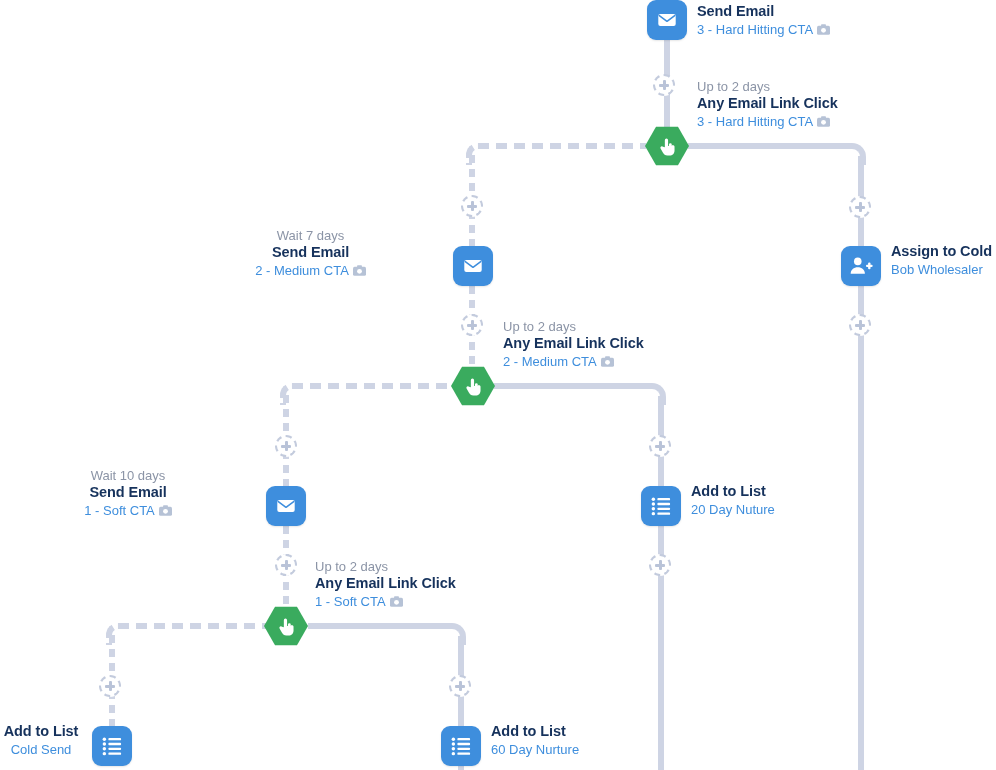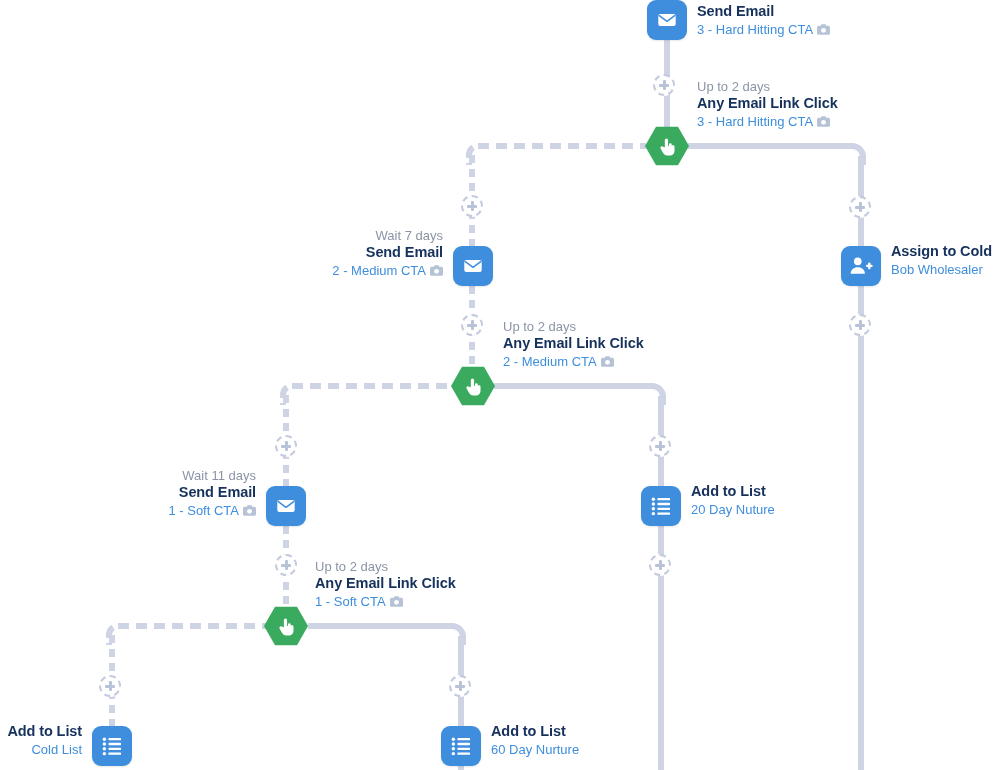--- a/index.html
+++ b/index.html
@@ -127,21 +127,21 @@
     align-items: center;
     justify-content: center;
   }
 
   
   .label {
     position: absolute;
     line-height: 1.16;
     white-space: nowrap;
   }
-  .label.right-align { text-align: right; }
+  .label.right-align { text-align: center; }
   .label .l-pre {
     font-size: 13px;
     color: #8b94a6;
     display: block;
     margin-bottom: 1px;
   }
   .label .l-title {
     font-size: 14.5px;
     font-weight: bold;
     color: #16325c;
@@ -315,21 +315,21 @@
 
   <div class="node-icon" style="left:266px; top:486px;">
     <span>
       <svg width="22" height="22" viewBox="0 0 24 24">
           <rect x="2.5" y="5.5" width="19" height="13" rx="2.2" fill="#ffffff"></rect>
           <path d="M3.6 7.2 L12 13.4 L20.4 7.2" fill="none" stroke="#3e8edd" stroke-width="1.7" stroke-linecap="round" stroke-linejoin="round"></path>
         </svg>
     </span>
   </div>
   <div class="label right-align" style="left:0px; top:468px; width:256px;">
-    <span class="l-pre">Wait 11 days</span>
+    <span class="l-pre">Wait 10 days</span>
     <span class="l-title">Send Email</span>
     <span class="l-sub">1 - Soft CTA</span><span class="cam"><svg width="13" height="11" viewBox="0 0 16 13">
           <rect x="0" y="2" width="16" height="11" rx="2" fill="#b6c2d6"></rect>
           <rect x="5" y="0" width="6" height="3" rx="1" fill="#b6c2d6"></rect>
           <circle cx="8" cy="7.5" r="3" fill="#ffffff"></circle>
         </svg></span>
   </div>
 
   <div class="hex" style="left:264px; top:606px;">
     <div class="hex-shape"></div>
@@ -358,21 +358,21 @@
           <rect x="8" y="18.1" width="14" height="2.6" rx="1" fill="#ffffff"></rect>
           <circle cx="3.6" cy="3.5" r="1.9" fill="#ffffff"></circle>
           <circle cx="3.6" cy="8.8" r="1.9" fill="#ffffff"></circle>
           <circle cx="3.6" cy="14.1" r="1.9" fill="#ffffff"></circle>
           <circle cx="3.6" cy="19.4" r="1.9" fill="#ffffff"></circle>
         </svg>
     </span>
   </div>
   <div class="label right-align" style="left:0px; top:723px; width:82px;">
     <span class="l-title">Add to List</span>
-    <span class="l-sub">Cold List</span>
+    <span class="l-sub">Cold Send</span>
   </div>
 
   <div class="node-icon" style="left:441px; top:726px;">
     <span>
       <svg width="22" height="20" viewBox="0 0 24 22">
           <rect x="8" y="2.2" width="14" height="2.6" rx="1" fill="#ffffff"></rect>
           <rect x="8" y="7.5" width="14" height="2.6" rx="1" fill="#ffffff"></rect>
           <rect x="8" y="12.8" width="14" height="2.6" rx="1" fill="#ffffff"></rect>
           <rect x="8" y="18.1" width="14" height="2.6" rx="1" fill="#ffffff"></rect>
           <circle cx="3.6" cy="3.5" r="1.9" fill="#ffffff"></circle>

